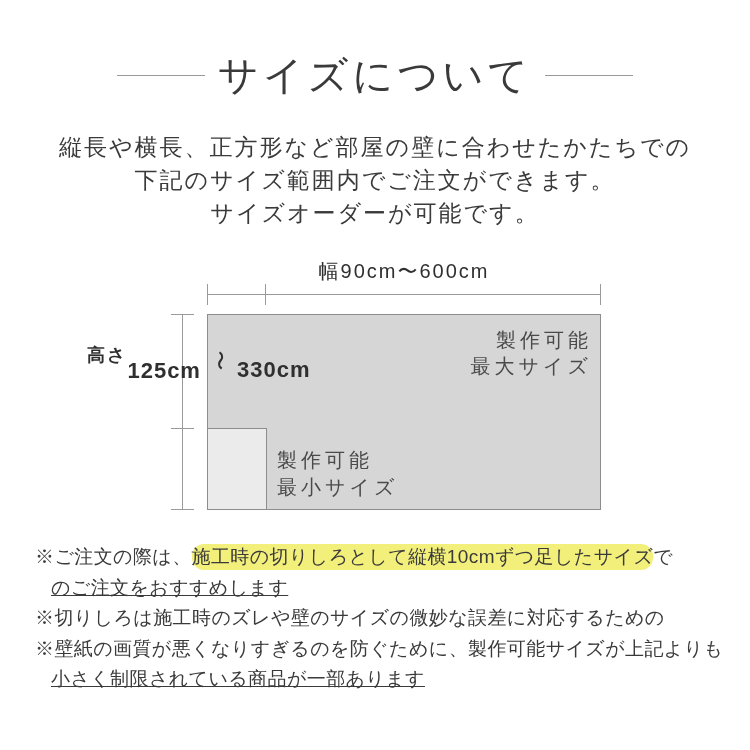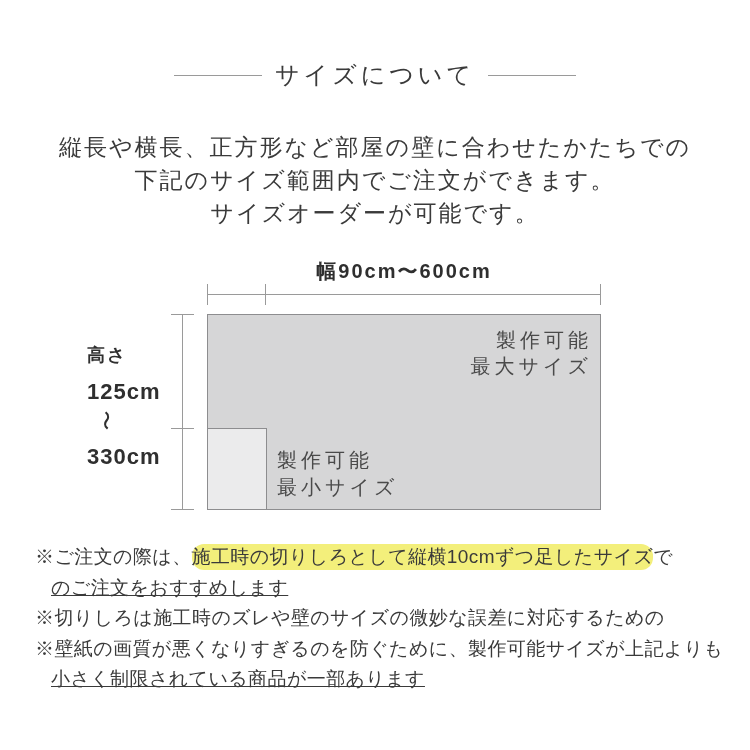--- a/index.html
+++ b/index.html
@@ -14,36 +14,36 @@
     color:var(--text-dark,#3a3a3a);
   }
 
   
   .title-row {
     position:absolute; top:56px; left:0; width:100%;
     display:flex; align-items:center; justify-content:center; gap:13px;
   }
   .title-rule { width:88px; height:1px; background:var(--line-gray,#9a9a9a); }
   h1.title {
-    margin:0; font-size:24px; font-weight:400; letter-spacing:4px;
+    margin:0; font-size:40px; font-weight:400; letter-spacing:4px;
     line-height:38px; color:var(--text-dark,#3a3a3a);
   }
 
   
   .intro {
     position:absolute; top:131px; left:0; width:100%;
     text-align:center; font-size:23px; line-height:33px;
     letter-spacing:2px; color:var(--text-dark,#3a3a3a);
   }
   .intro p { margin:0; }
 
   
   .width-label {
     position:absolute; top:258px; left:207px; width:394px;
-    text-align:center; font-size:20px; font-weight:700;
+    text-align:center; font-size:20px; font-weight:400;
     letter-spacing:2px; color:#2f2f2f;
   }
   .dim-h { position:absolute; left:207px; top:294px; width:394px; height:1px; background:var(--line-gray,#9a9a9a); }
   .tick-v { position:absolute; top:284px; width:1px; height:21px; background:var(--line-gray,#9a9a9a); }
   .tick-v.t1 { left:207px; } .tick-v.t2 { left:265px; } .tick-v.t3 { left:600px; }
   .dim-v { position:absolute; left:182px; top:314px; width:1px; height:196px; background:var(--line-gray,#9a9a9a); }
   .tick-h { position:absolute; left:171px; width:23px; height:1px; background:var(--line-gray,#9a9a9a); }
   .tick-h.t1 { top:314px; } .tick-h.t2 { top:428px; } .tick-h.t3 { top:509px; }
 
   .max-rect {
@@ -62,21 +62,21 @@
     border:1px solid var(--rect-border,#8d8d8f);
   }
   .min-label {
     position:absolute; left:277px; top:447px;
     font-size:20px; line-height:27px; letter-spacing:4px;
     color:var(--label-gray,#4a4a4a);
   }
 
   .height-label {
     position:absolute; left:87px; top:345px;
-    display:flex; flex-direction:column; align-items:flex-start;
+    display:flex; flex-direction:row; align-items:flex-start;
     color:#2f2f2f; font-weight:700;
   }
   .hl-caption { font-size:18px; letter-spacing:2px; line-height:21px; }
   .hl-num { font-size:22px; letter-spacing:1px; line-height:26px; }
   .hl-num.n1 { margin-top:13px; }
   .hl-num.n2 { margin-top:12px; }
   .hl-tilde {
     font-size:20px; font-weight:400; line-height:23px;
     width:36px; text-align:center; margin-top:4px;
     transform:rotate(90deg);

